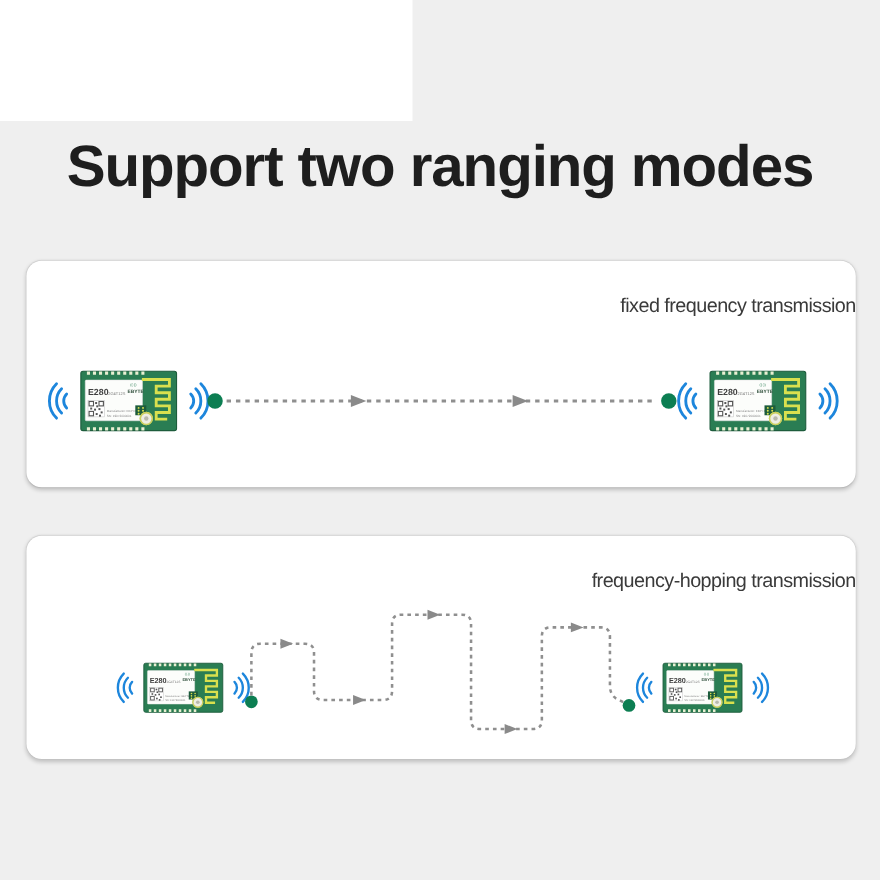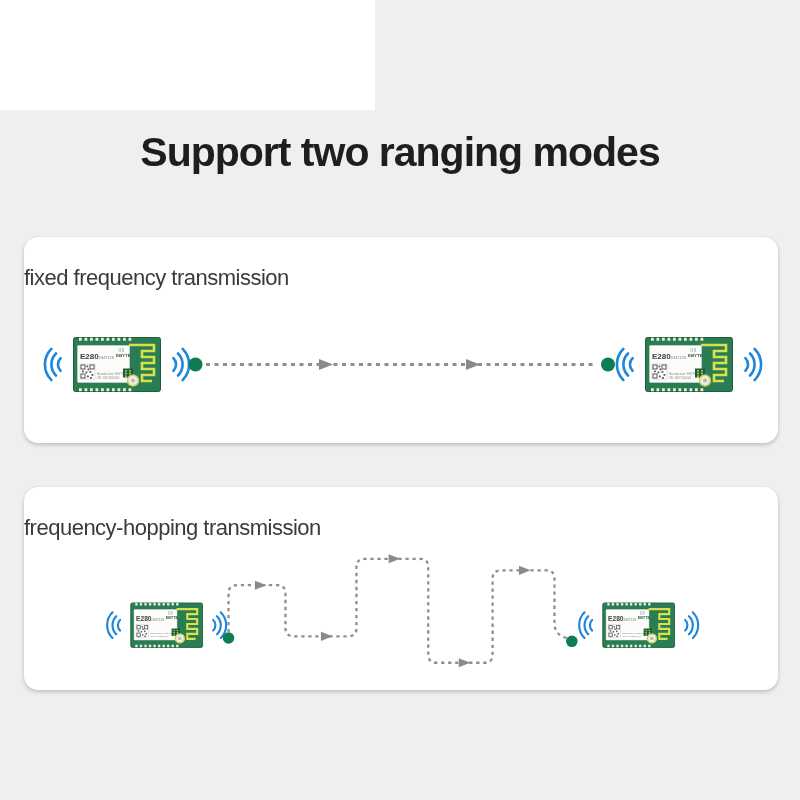--- a/index.html
+++ b/index.html
@@ -5,33 +5,33 @@
   html,body{margin:0;padding:0;background:#efefef;}
   .canvas{
     position:relative;width:800px;height:800px;overflow:hidden;
     background:#efefef;font-family:"Liberation Sans",sans-serif;
   }
   .corner-white{
     position:absolute;left:0;top:0;width:375px;height:110px;background:#ffffff;
   }
   .main-title{
     position:absolute;left:0;top:121px;width:800px;margin:0;
-    text-align:center;font-size:41px;line-height:62px;font-weight:bold;
+    text-align:center;font-size:53px;line-height:62px;font-weight:bold;
     letter-spacing:-1px;color:#1e1e1e;
   }
   .panel{
     position:absolute;left:24px;width:754px;background:#ffffff;
     border-radius:14px;
     box-shadow:0 2px 4px rgba(0,0,0,0.20), 0 0 1px rgba(0,0,0,0.10);
   }
   .panel-fixed{top:237px;height:206px;}
   .panel-hopping{top:487px;height:203px;}
   .panel-title{
     position:absolute;left:0;top:26px;width:100%;margin:0;
-    text-align:left;font-size:22px;line-height:30px;font-weight:normal;
+    text-align:right;font-size:18px;line-height:30px;font-weight:normal;
     letter-spacing:-0.5px;color:#3a3a3a;
   }
   .diagram{position:absolute;left:0;top:0;width:100%;height:100%;display:block;}
   svg text{font-family:"Liberation Sans",sans-serif;}
 </style>
 </head>
 <body>
 
 <div class="canvas">
 

